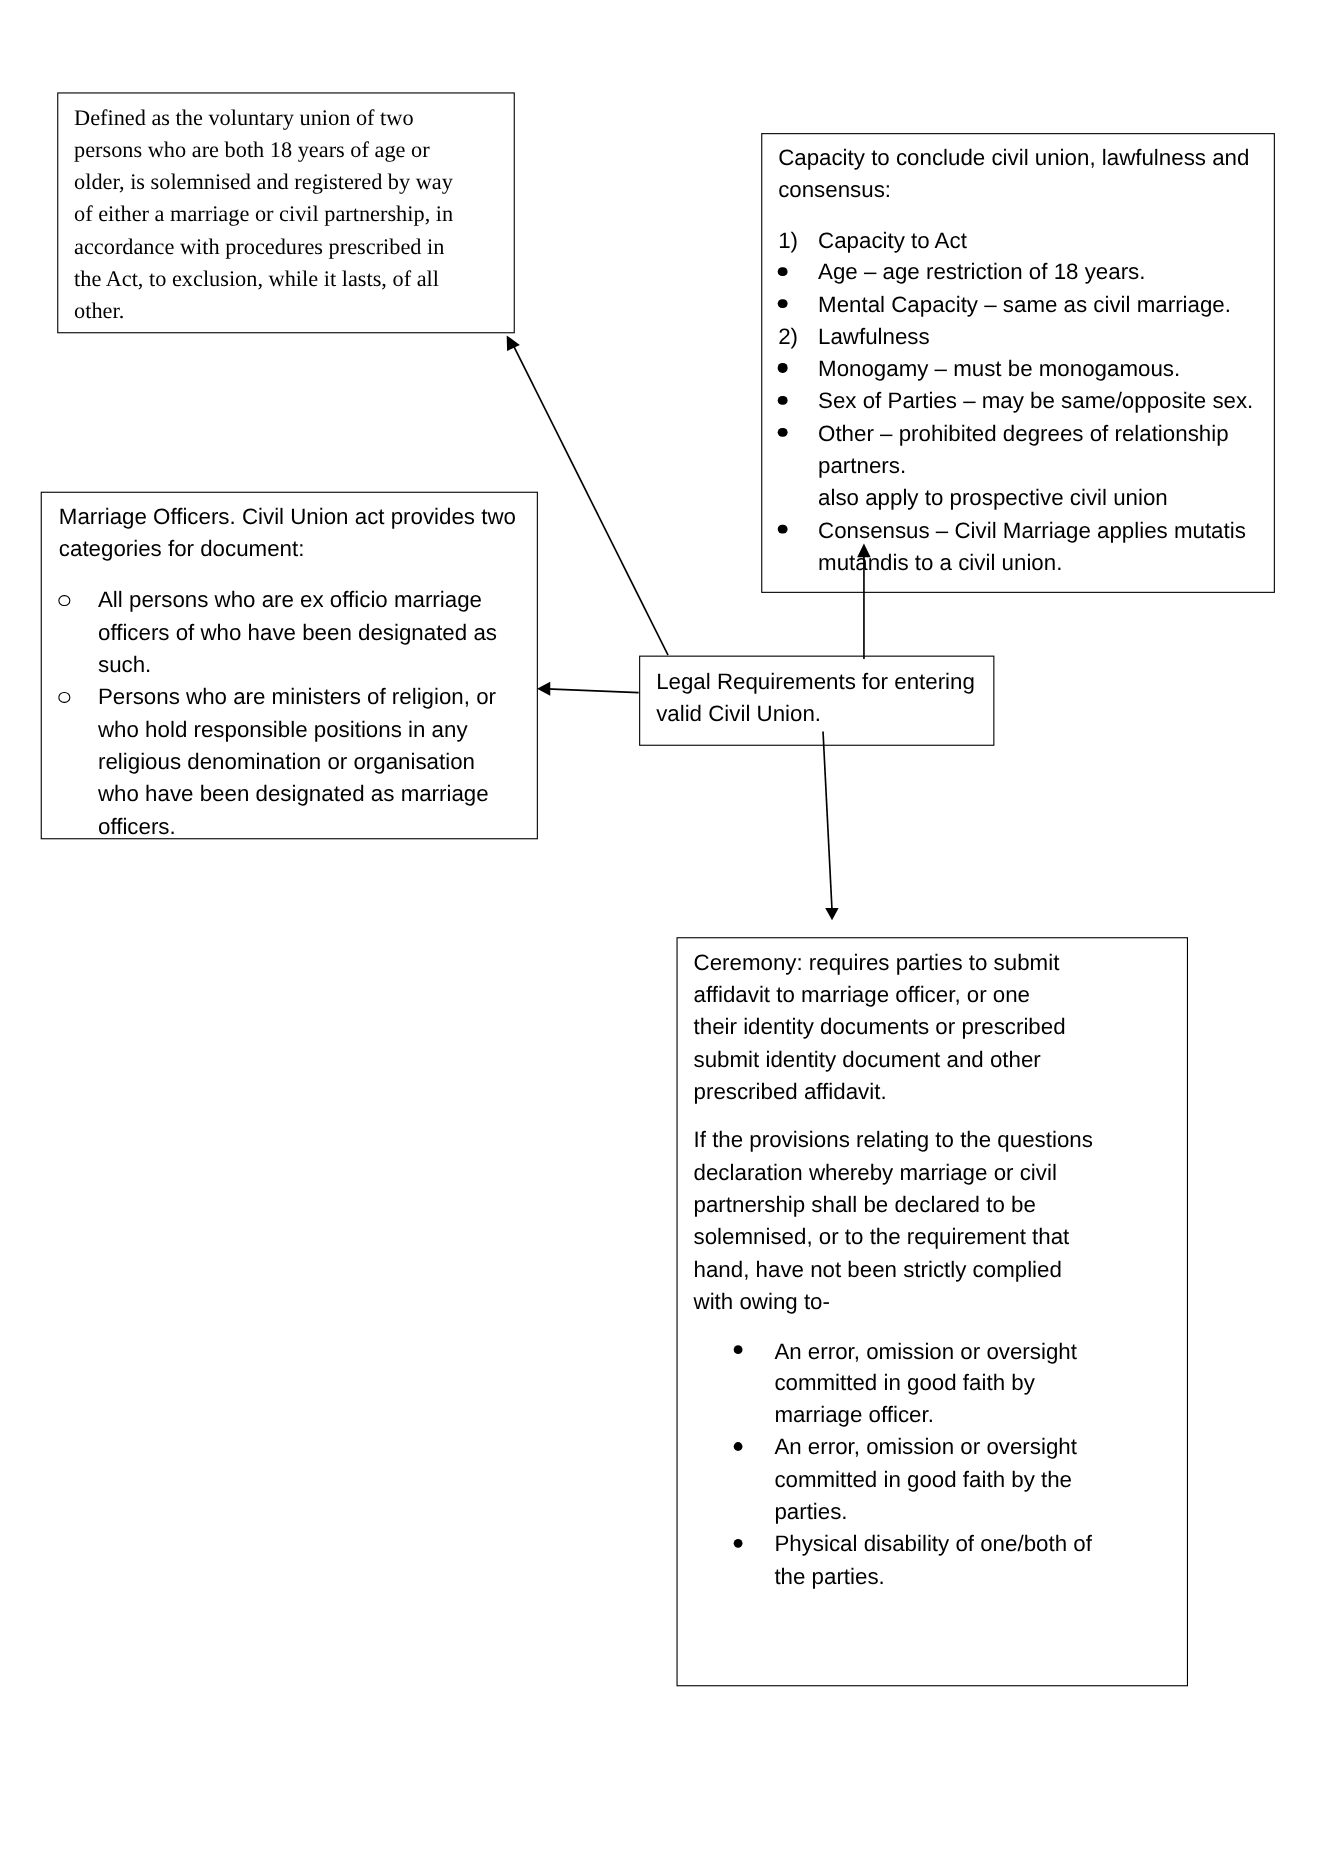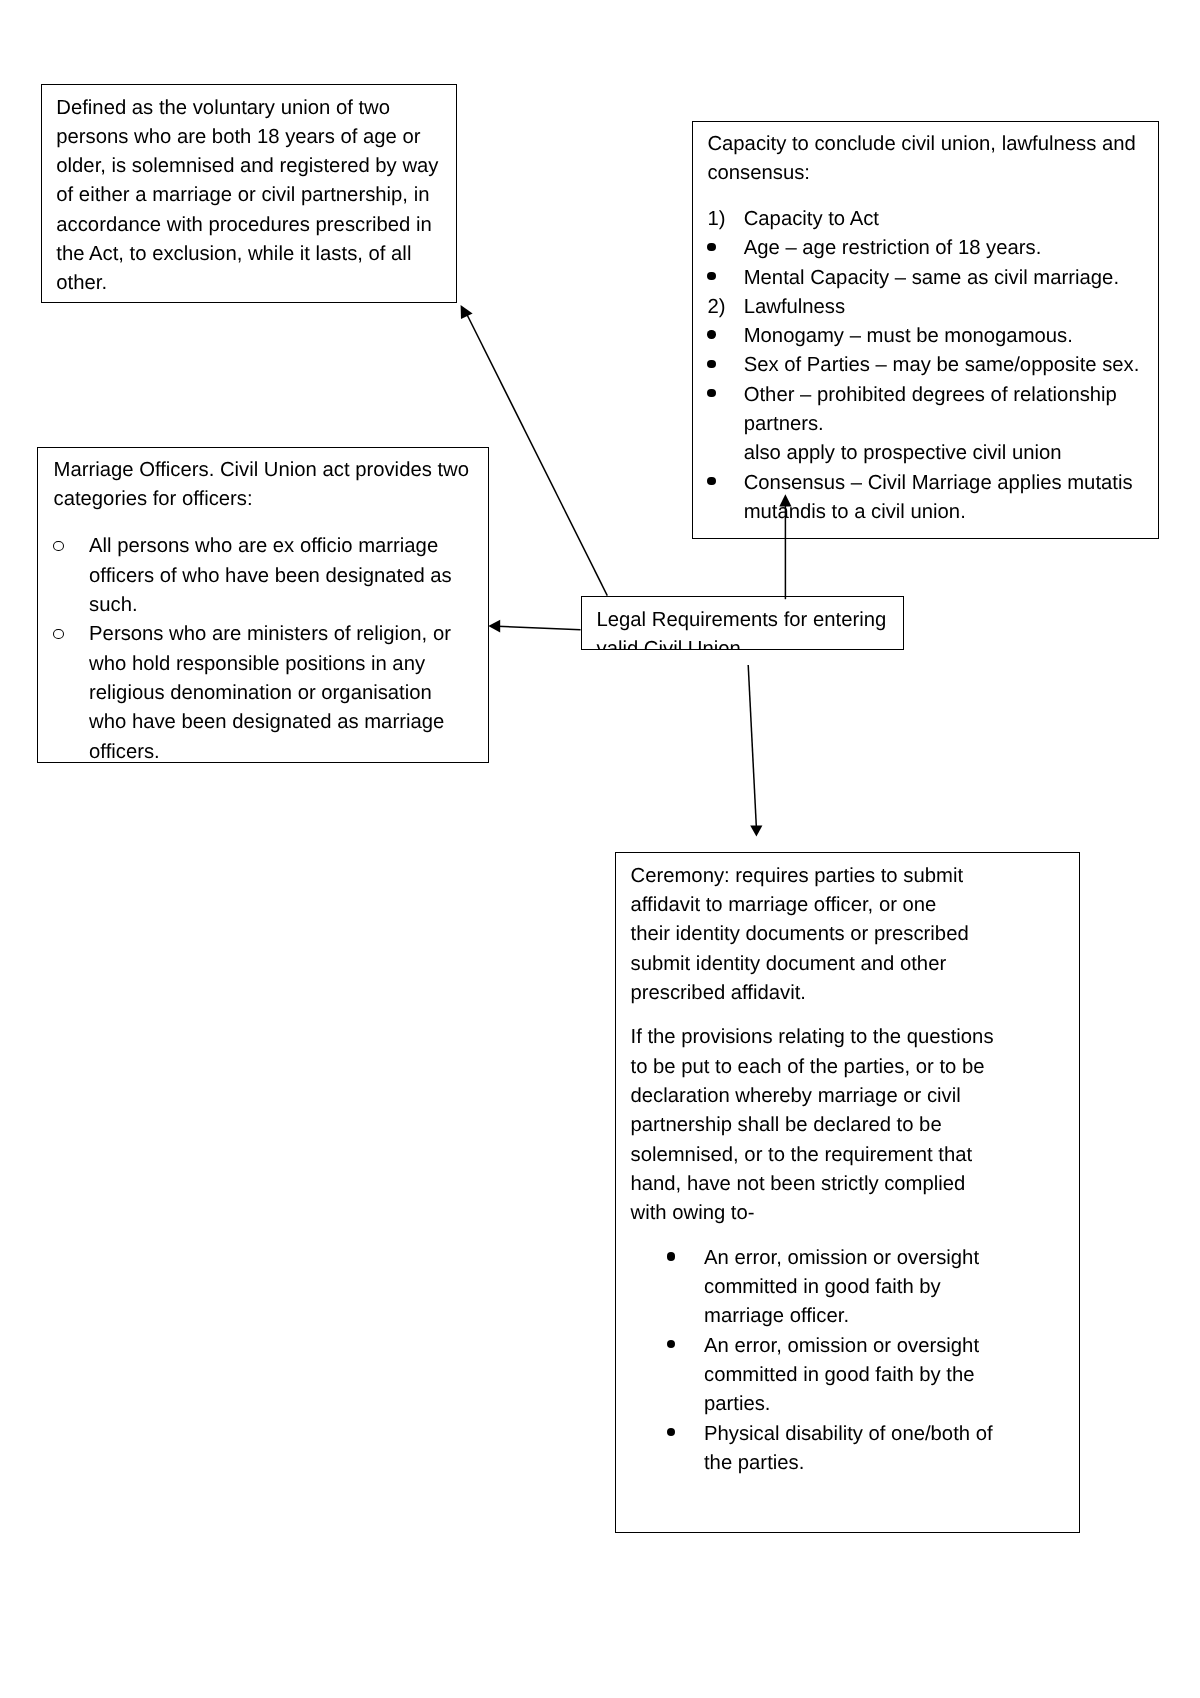--- a/index.html
+++ b/index.html
@@ -17,24 +17,24 @@
   .bd{flex:1 1 auto;}
   .dot{display:block;width:8.4px;height:8.4px;border-radius:50%;background:#000;
      position:absolute;left:0;top:8.3px;}
   .ring{display:block;width:10.6px;height:10.2px;border-radius:50%;border:1.5px solid #000;
      box-sizing:border-box;position:absolute;left:0;top:8.2px;}
   .gap{height:16.2px;}
   #box-officers .gap{height:17.9px;}
   #box-ceremony .gap{height:15.3px;}
   svg.conn{position:absolute;left:0;top:0;width:1200px;height:1698px;overflow:visible;}
 
-  #box-definition{left:41px;top:83.5px;width:415.8px;height:219.3px;padding:9.1px 0 0 14.3px;}
+  #box-definition{left:52px;top:83.5px;width:415.8px;height:219.3px;padding:9.1px 0 0 14.3px;font-family:Liberation Serif, serif;}
   #box-capacity{left:692.3px;top:77.3px;width:467px;height:417.8px;padding:7.9px 0 0 14.1px;margin-top:44px;}
   #box-officers{left:37.3px;top:447.1px;width:452px;height:316.3px;padding:7.9px 0 0 15.2px;}
-  #box-central{left:580.5px;top:595.7px;width:323.5px;height:54px;padding:9.2px 0 0 15px;}
+  #box-central{left:580.5px;top:595.7px;width:323.5px;height:82px;padding:9.2px 0 0 15px;}
   #box-ceremony{left:615px;top:837.3px;width:465px;height:681.1px;padding:8.4px 0 0 14.5px;margin-top:15px;}
 
   #box-capacity .mk{width:36.3px;}
   #box-officers .mk{width:35.6px;}
   #box-ceremony .li .mk{width:37.1px;margin-left:36.4px;}
 </style>
 </head>
 <body>
 
 <div class="page">
@@ -113,21 +113,21 @@
         </div>
     <div class="bd">
      <div class="ln">Consensus – Civil Marriage applies mutatis</div>
      <div class="ln">mutandis to a civil union.</div>
     </div>
    </div>
  </div>
 
  <div class="box" id="box-officers">
    <div class="ln">Marriage Officers. Civil Union act provides two</div>
-   <div class="ln">categories for officers:</div>
+   <div class="ln">categories for document:</div>
   <div class="gap"></div>
    <div class="li">
     <div class="mk">
           <span class="ring"></span>
         </div>
     <div class="bd">
      <div class="ln">All persons who are ex officio marriage</div>
      <div class="ln">officers of who have been designated as</div>
      <div class="ln">such.</div>
     </div>
@@ -155,21 +155,20 @@
   <div class="para">
    <div class="ln">Ceremony: requires parties to submit</div>
    <div class="ln">affidavit to marriage officer, or one</div>
    <div class="ln">their identity documents or prescribed</div>
    <div class="ln">submit identity document and other</div>
    <div class="ln">prescribed affidavit.</div>
   </div>
   <div class="gap"></div>
   <div class="para">
    <div class="ln">If the provisions relating to the questions</div>
-   <div class="ln">to be put to each of the parties, or to be</div>
    <div class="ln">declaration whereby marriage or civil</div>
    <div class="ln">partnership shall be declared to be</div>
    <div class="ln">solemnised, or to the requirement that</div>
    <div class="ln">hand, have not been strictly complied</div>
    <div class="ln">with owing to-</div>
   </div>
   <div class="gap"></div>
    <div class="li">
     <div class="mk">
           <span class="dot"></span>

